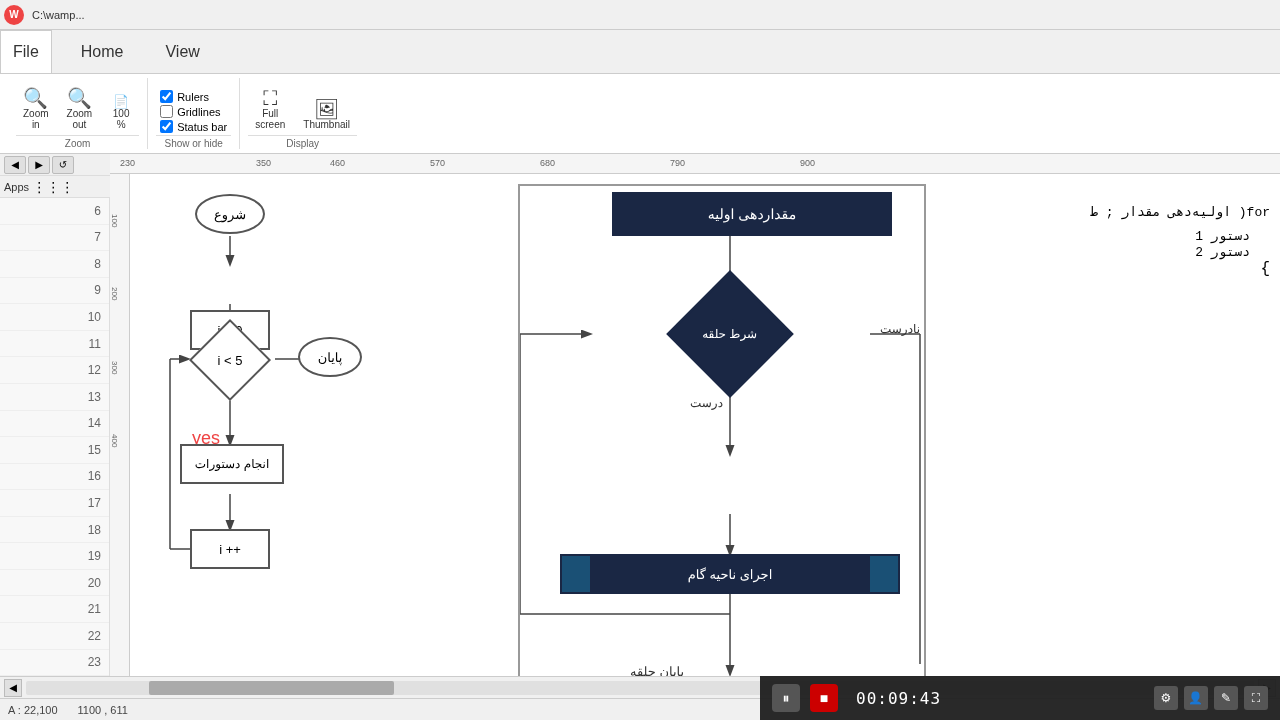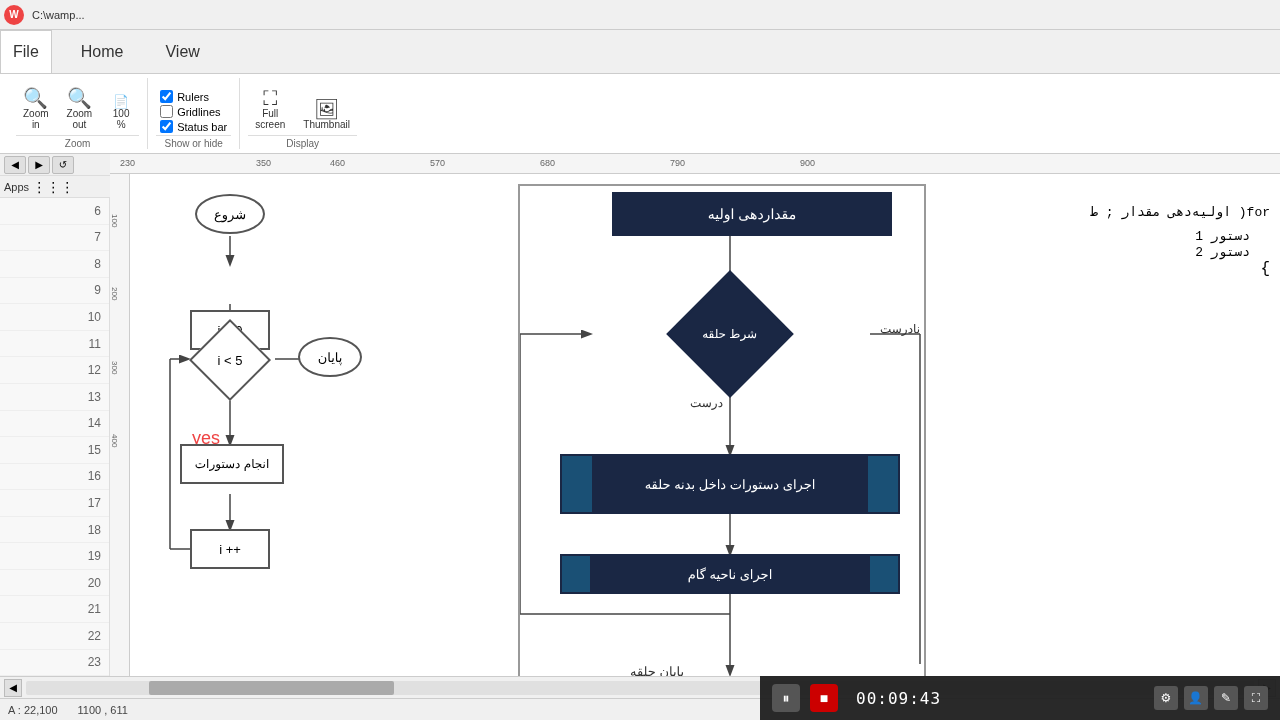--- a/index.html
+++ b/index.html
@@ -541,28 +541,20 @@
         <div style="position:absolute; left:463px; top:110px; width:274px; height:100px; display:flex; align-items:center; justify-content:center;">
           <div style="width:90px; height:90px; border:2px solid #1a2744; background:#1a2744; transform:rotate(45deg); display:flex; align-items:center; justify-content:center;">
             <span style="transform:rotate(-45deg); color:white; font-size:12px; text-align:center; white-space:nowrap;">شرط حلقه</span>
           </div>
         </div>
 
         <div style="position:absolute; left:750px; top:148px; font-size:12px; color:#333;">نادرست</div>
 
         <div style="position:absolute; left:560px; top:222px; font-size:12px; color:#333;">درست</div>
 
-        <div style="position:absolute; left:430px; top:280px; width:340px; height:60px; position:absolute; left:430px; top:280px;">
-          <div style="width:340px; height:60px; border:2px solid #1a2744; background:#1a2744; color:white; display:flex; align-items:center; justify-content:center; font-size:13px; font-family:Arial; position:relative;">
-
-            <div style="position:absolute; left:0; top:0; bottom:0; width:30px; background:#1a5075;"></div>
-            <div style="position:absolute; right:0; top:0; bottom:0; width:30px; background:#1a5075;"></div>
-            <span style="z-index:1;">اجرای دستورات داخل بدنه حلقه</span>
-          </div>
-        </div>
 
         <div style="position:absolute; left:430px; top:380px; width:340px; height:40px; border:2px solid #1a2744; background:#1a2744; color:white; display:flex; align-items:center; justify-content:center; font-size:13px; font-family:Arial; position:relative;">
           <div style="position:absolute; left:0; top:0; bottom:0; width:28px; background:#1a5075;"></div>
           <div style="position:absolute; right:0; top:0; bottom:0; width:28px; background:#1a5075;"></div>
           <span style="z-index:1;">اجرای ناحیه گام</span>
         </div>
 
         <div style="position:absolute; left:500px; top:490px; font-size:13px; font-family:Arial; color:#333;">
           <span>پایان حلقه</span>
         </div>

